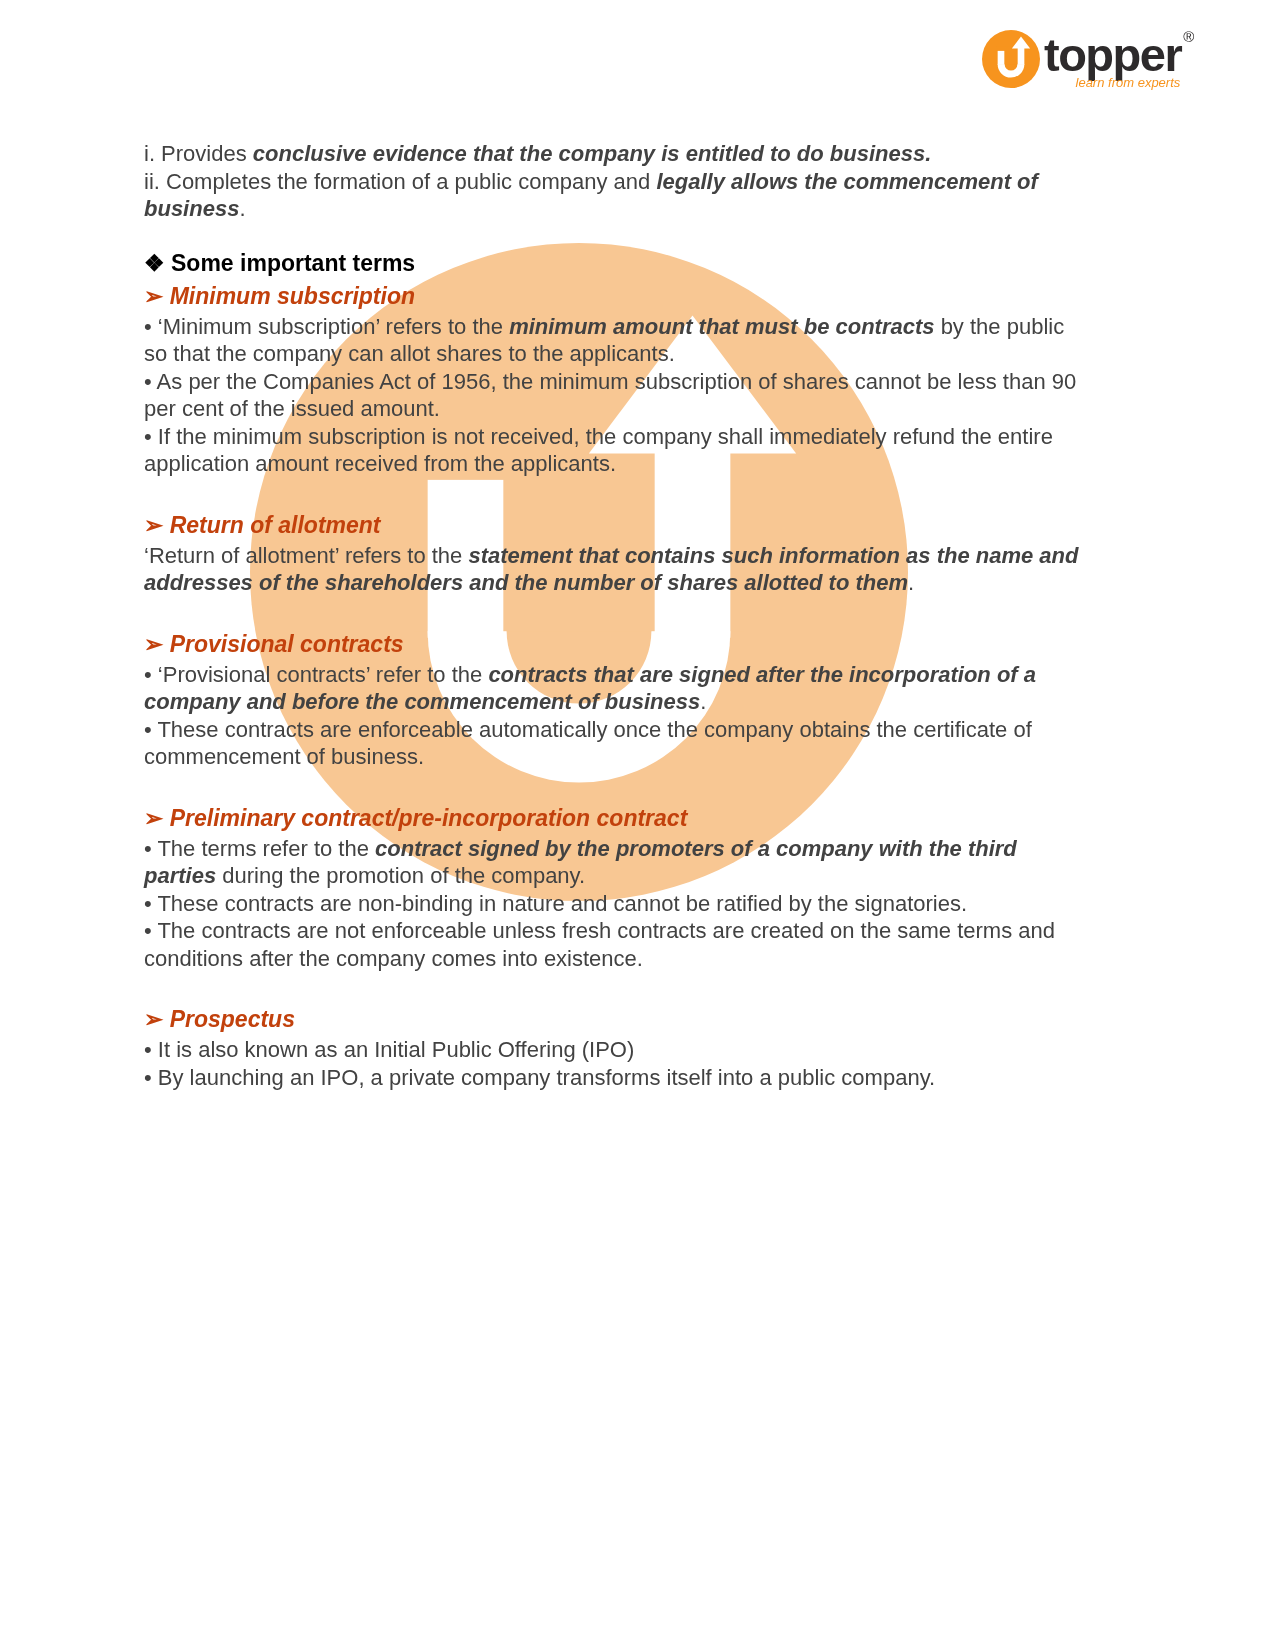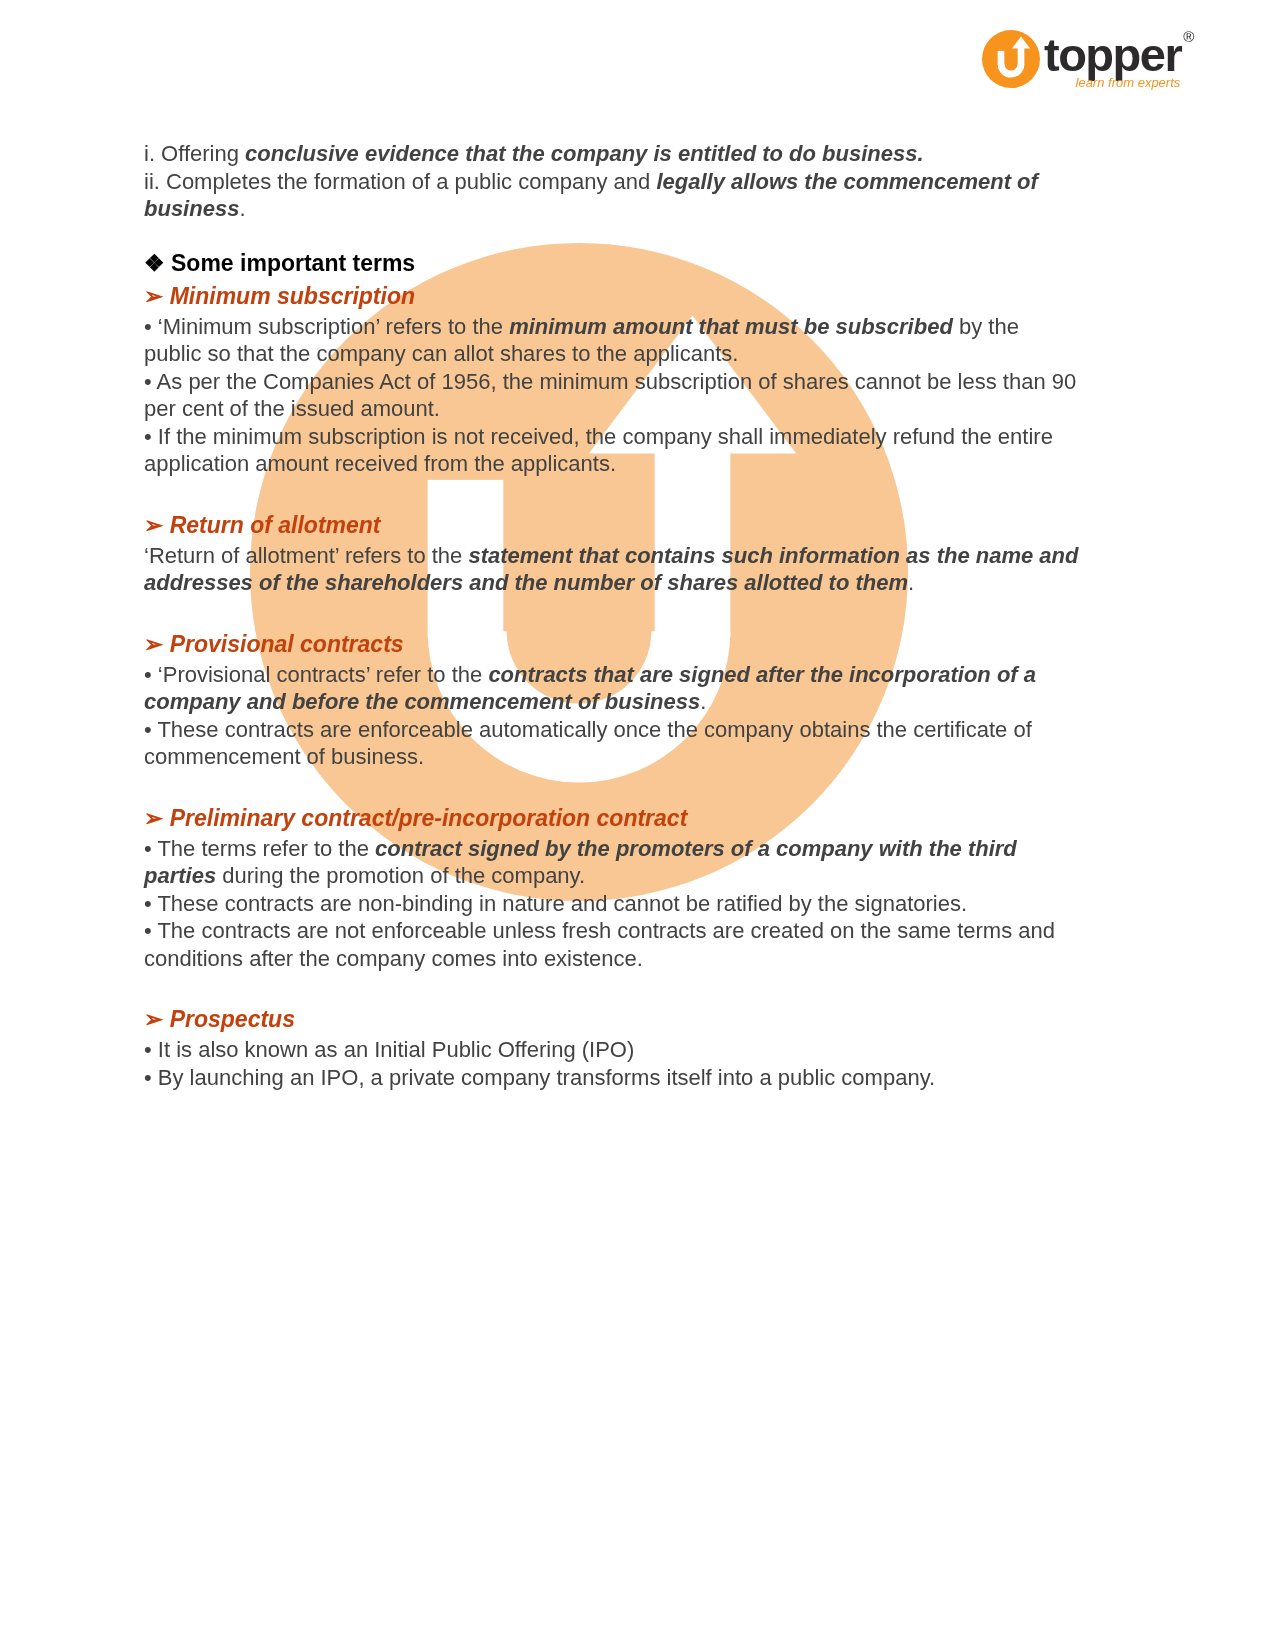--- a/index.html
+++ b/index.html
@@ -115,30 +115,30 @@
       <div class="brand-line">
         <span class="brand">topper</span>
         <span class="reg">®</span>
       </div>
       <div class="tagline">learn from experts</div>
     </div>
   </header>
 
   <main class="content">
     <div id="intro">
-        <p><span>i. Offering </span><span class="em">conclusive evidence that the company is entitled to do business.</span></p>
+        <p><span>i. Provides </span><span class="em">conclusive evidence that the company is entitled to do business.</span></p>
         <p><span>ii. Completes the formation of a public company and </span><span class="em">legally allows the commencement of business</span><span>.</span></p>
       </div>
 
     <h2 class="terms-heading"><span>❖</span> <span>Some important terms</span></h2>
 
     <div id="sections">
         <section class="section">
           <h3 class="section-title"><span class="marker">➢ </span><span>Minimum subscription</span></h3>
-          <p><span>• ‘Minimum subscription’ refers to the </span><span class="em">minimum amount that must be subscribed</span><span> by the public so that the company can allot shares to the applicants.</span></p>
+          <p><span>• ‘Minimum subscription’ refers to the </span><span class="em">minimum amount that must be contracts</span><span> by the public so that the company can allot shares to the applicants.</span></p>
           <p><span>• As per the Companies Act of 1956, the minimum subscription of shares cannot be less than 90 per cent of the issued amount.</span></p>
           <p><span>• If the minimum subscription is not received, the company shall immediately refund the entire application amount received from the applicants.</span></p>
         </section>
         <section class="section">
           <h3 class="section-title"><span class="marker">➢ </span><span>Return of allotment</span></h3>
           <p><span>‘Return of allotment’ refers to the </span><span class="em">statement that contains such information as the name and addresses of the shareholders and the number of shares allotted to them</span><span>.</span></p>
         </section>
         <section class="section">
           <h3 class="section-title"><span class="marker">➢ </span><span>Provisional contracts</span></h3>
           <p><span>• ‘Provisional contracts’ refer to the </span><span class="em">contracts that are signed after the incorporation of a company and before the commencement of business</span><span>.</span></p>

